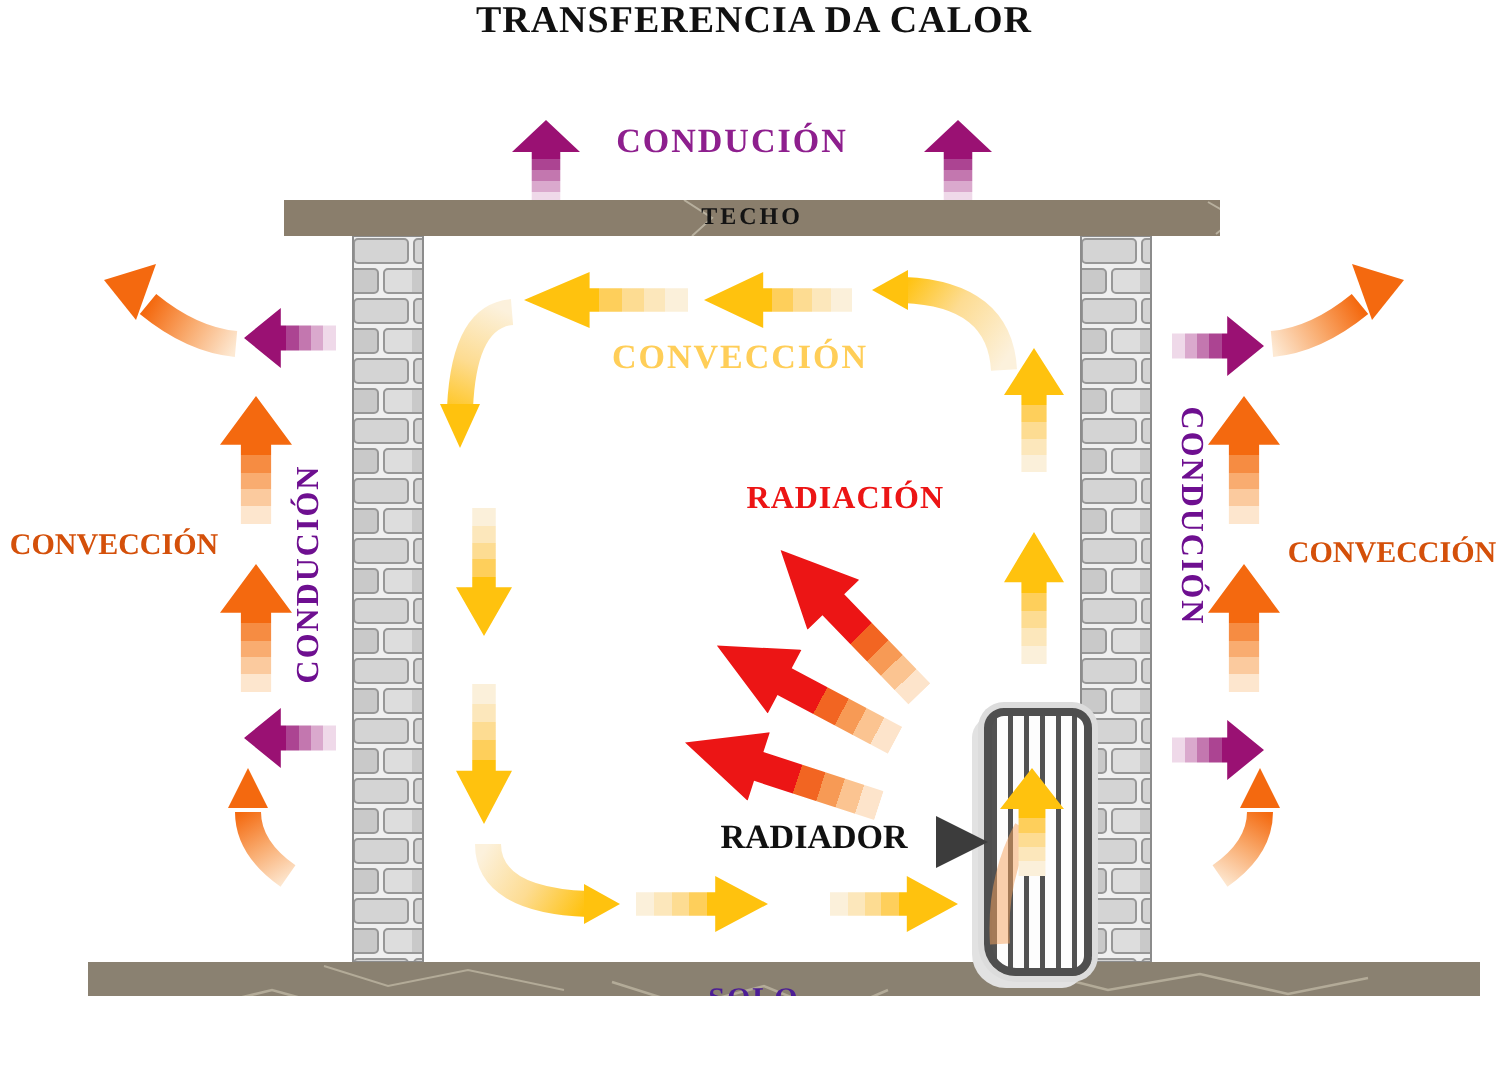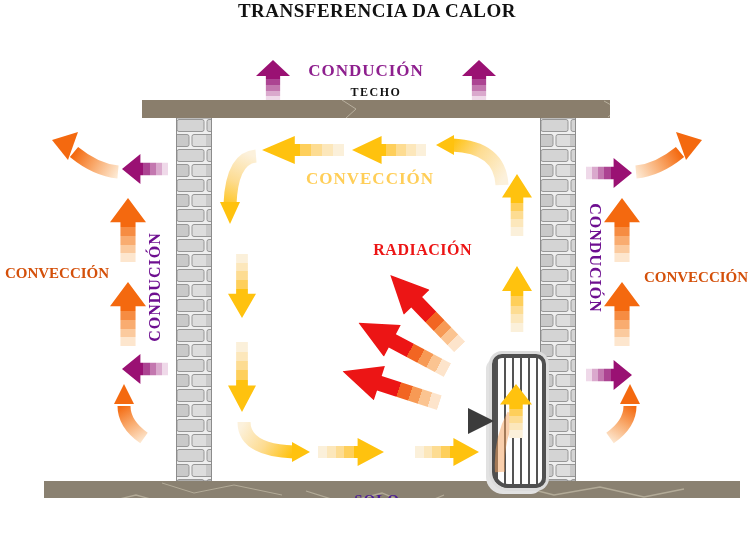--- a/index.html
+++ b/index.html
@@ -3,21 +3,21 @@
 <meta charset="utf-8">
 <style>
   html,body{margin:0;padding:0;background:#fff;}
   .canvas{position:relative;width:754px;height:498px;background:#fff;overflow:hidden;
           font-family:"Liberation Serif","DejaVu Serif",serif;}
   .abs{position:absolute;}
   .lbl{position:absolute;font-weight:bold;white-space:nowrap;}
   .t-title{left:0;top:6;width:754px;text-align:center;font-size:19px;letter-spacing:.5px;color:#111;z-index:6;}
   .t-cond-top{left:296;top:0;}
   .t-cond-top{left:296px;top:61px;width:140px;text-align:center;font-size:17px;letter-spacing:1px;color:var(--conduction-text,#8E1F8E);z-index:6;}
-  .t-techo{left:142px;top:85px;width:468px;text-align:center;font-size:12px;letter-spacing:1.5px;color:#141414;z-index:6;}
+  .t-techo{left:142px;top:101px;width:468px;text-align:center;font-size:12px;letter-spacing:1.5px;color:#141414;z-index:6;}
   .t-convec-in{left:298px;top:169px;width:144px;text-align:center;font-size:17px;letter-spacing:1px;color:var(--convection-inner-text,#FFCE58);z-index:6;}
   .t-radiacion{left:348px;top:241px;width:124px;text-align:right;font-size:16px;letter-spacing:.5px;color:var(--radiation-text,#EC1515);z-index:6;}
   .t-radiador{left:350px;top:409px;width:114px;text-align:center;font-size:17px;color:#111;z-index:6;}
   .t-solo{left:0;top:492px;width:754px;text-align:center;font-size:15px;letter-spacing:1px;color:#4c1d95;z-index:6;}
   .t-convec-l{left:0px;top:265px;width:114px;text-align:center;font-size:15px;color:var(--convection-outer-text,#D4500A);z-index:6;}
   .t-convec-r{left:638px;top:269px;width:116px;text-align:center;font-size:15px;color:var(--convection-outer-text,#D4500A);z-index:6;}
   .t-cond-wall{width:124px;height:20px;text-align:center;font-size:16px;letter-spacing:1px;color:var(--conduction-wall-text,#6E0F90);z-index:6;}
   .t-cond-l{left:94px;top:277px;transform:rotate(-90deg);}
   .t-cond-r{left:532px;top:248px;transform:rotate(90deg);}
 
@@ -62,20 +62,21 @@
         <rect x="-14" y="16.5" width="27" height="12" rx="2" fill="#C9C9C9" stroke="#979797"></rect>
         <rect x="16" y="16.5" width="27" height="12" rx="2" fill="#DDDDDD" stroke="#979797"></rect>
       </pattern>
     </defs>
   </svg>
 
   <div class="lbl t-title">TRANSFERENCIA DA CALOR</div>
   <div class="lbl t-cond-top">CONDUCIÓN</div>
   <div class="lbl t-convec-in">CONVECCIÓN</div>
   <div class="lbl t-radiacion">RADIACIÓN</div>
+  <div class="lbl t-radiador">RADIADOR</div>
   <div class="lbl t-convec-l">CONVECCIÓN</div>
   <div class="lbl t-convec-r">CONVECCIÓN</div>
   <div class="lbl t-cond-wall t-cond-l">CONDUCIÓN</div>
   <div class="lbl t-cond-wall t-cond-r">CONDUCIÓN</div>
 
   <div class="abs techo">
     <svg width="468" height="18" style="position:absolute;left:0;top:0">
       <polyline points="200,0 214,9 204,18" fill="none" stroke="#B8B09E" stroke-width="1"></polyline>
       <polyline points="462,1 476,9 466,17" fill="none" stroke="#B8B09E" stroke-width="1"></polyline>
     </svg>

